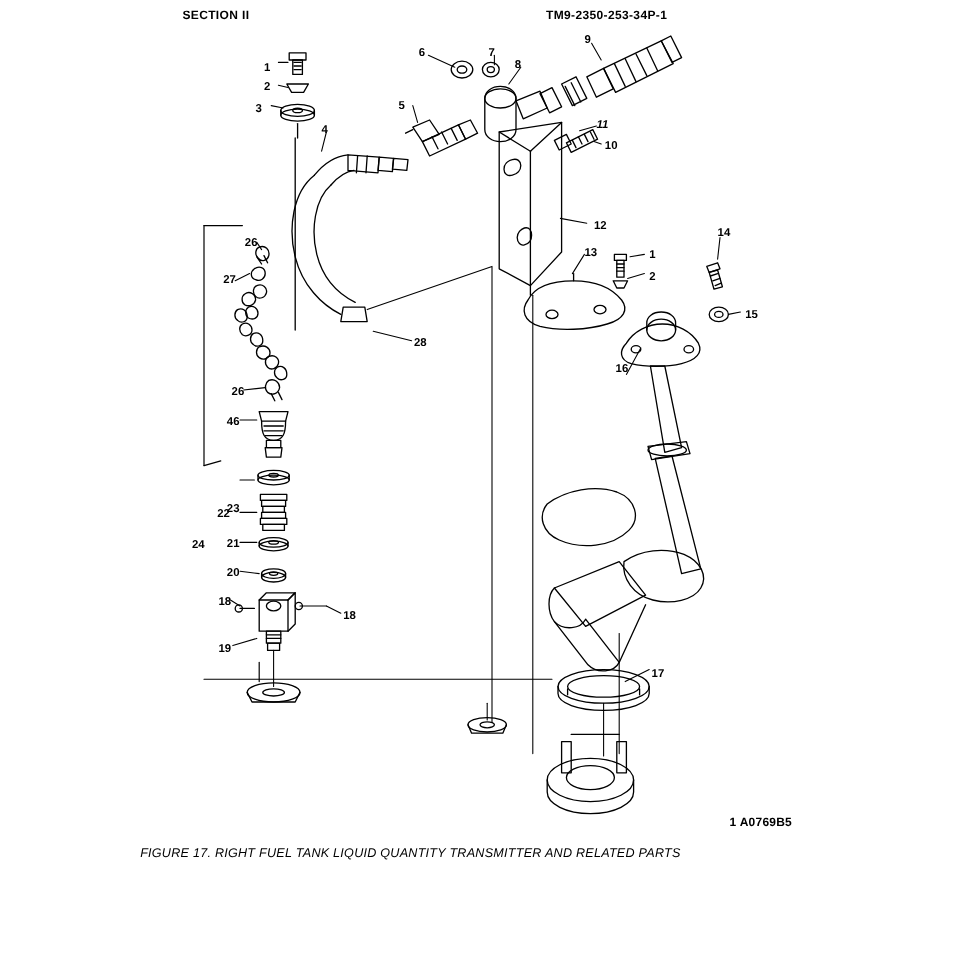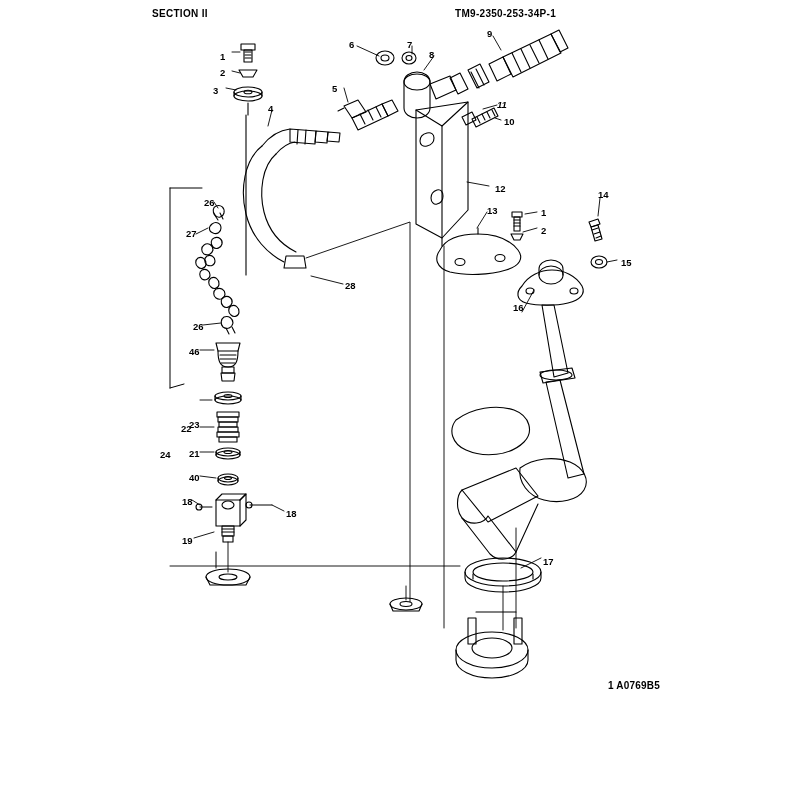--- a/index.html
+++ b/index.html
@@ -353,27 +353,28 @@
       <div class="callout" style="left: 487px; top: 206px;">13</div>
       <div class="callout" style="left: 541px; top: 208px;">1</div>
       <div class="callout" style="left: 541px; top: 226px;">2</div>
       <div class="callout" style="left: 598px; top: 190px;">14</div>
       <div class="callout" style="left: 621px; top: 258px;">15</div>
       <div class="callout" style="left: 513px; top: 303px;">16</div>
       <div class="callout" style="left: 543px; top: 557px;">17</div>
       <div class="callout" style="left: 182px; top: 497px;">18</div>
       <div class="callout" style="left: 286px; top: 509px;">18</div>
       <div class="callout" style="left: 182px; top: 536px;">19</div>
-      <div class="callout" style="left: 189px; top: 473px;">40</div>
+      <div class="callout" style="left: 189px; top: 473px;">20</div>
       <div class="callout" style="left: 189px; top: 449px;">21</div>
       <div class="callout" style="left: 181px; top: 424px;">22</div>
       <div class="callout" style="left: 189px; top: 420px;">23</div>
       <div class="callout" style="left: 160px; top: 406px; margin-top: 44px;">24</div>
       <div class="callout" style="left: 189px; top: 347px;">46</div>
       <div class="callout" style="left: 204px; top: 198px;">26</div>
       <div class="callout" style="left: 193px; top: 322px;">26</div>
       <div class="callout" style="left: 186px; top: 229px;">27</div>
       <div class="callout" style="left: 345px; top: 281px;">28</div>
     </div>
 
   <div id="drawing-number">1 A0769B5</div>
+  <div id="figure-caption">FIGURE 17.  RIGHT FUEL TANK LIQUID QUANTITY TRANSMITTER AND RELATED PARTS</div>
 
 </div>
 
 </body></html>

